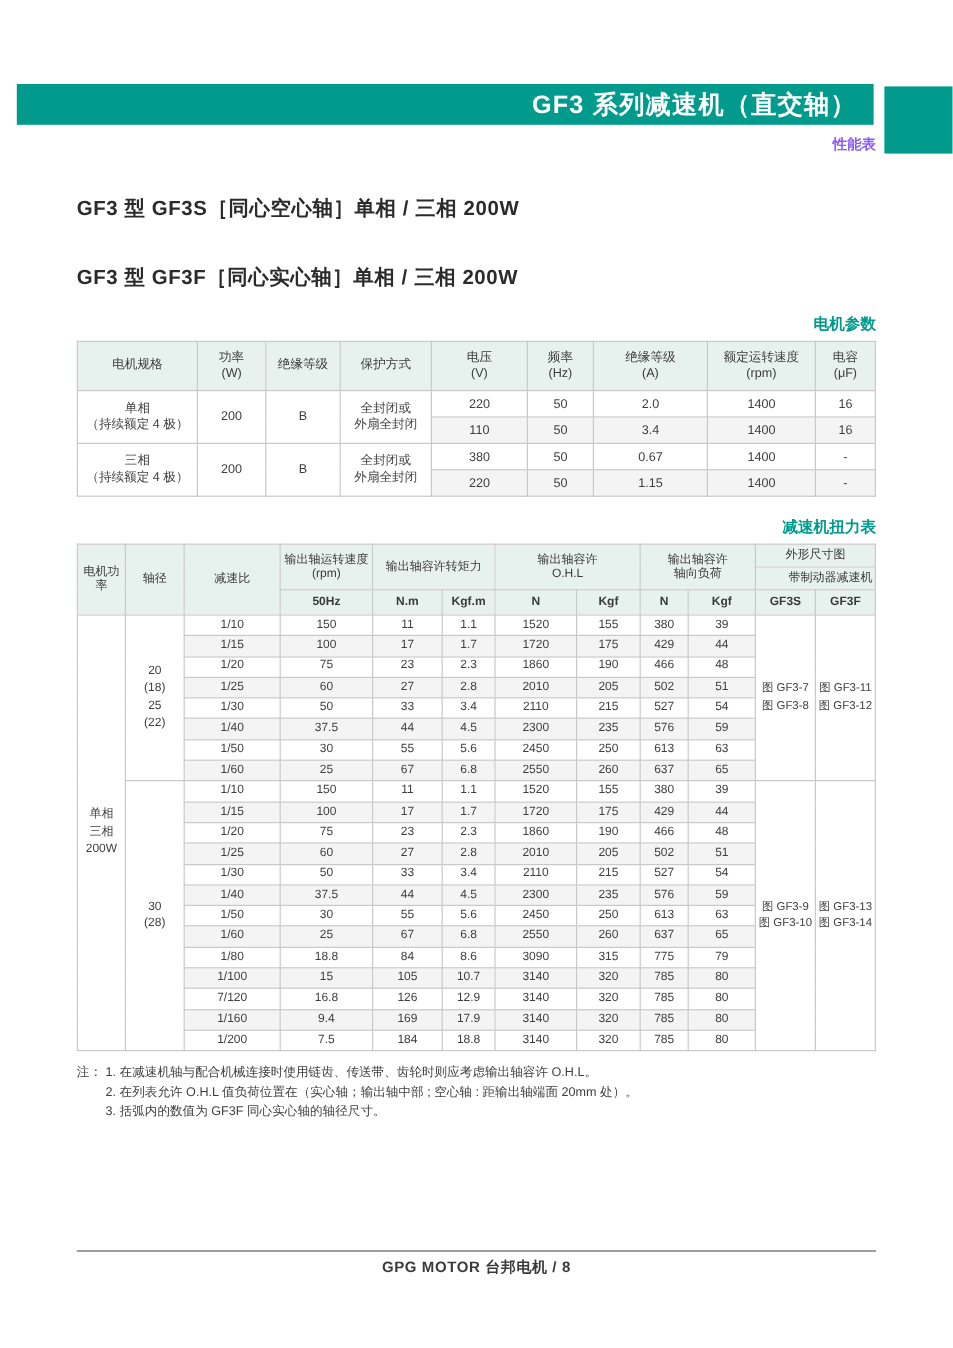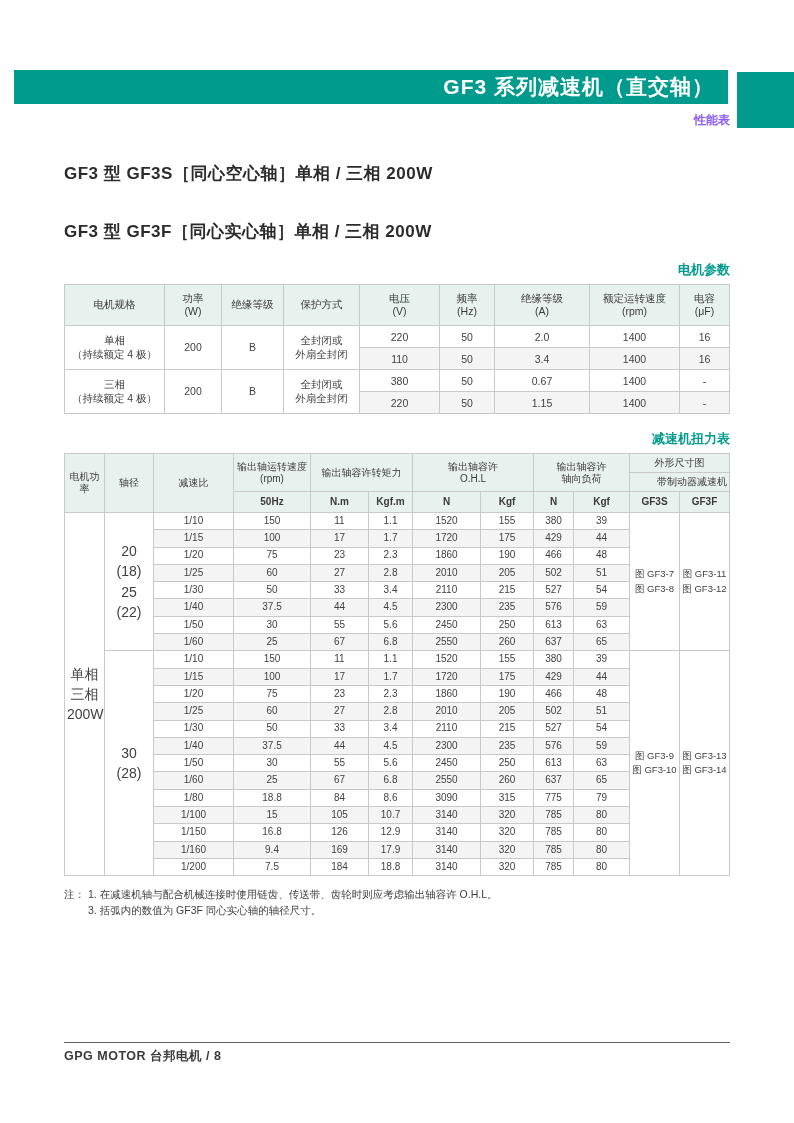--- a/index.html
+++ b/index.html
@@ -35,31 +35,31 @@
   .motor-table thead th{height:40px;font-size:10.5px;line-height:1.25;white-space:pre-line;}
   .motor-table tbody td{height:21px;font-size:10.5px;}
   .motor-table td.merge{line-height:1.3;}
 
   
   .torque-table thead th{font-size:10px;line-height:1.2;}
   .torque-table tr.h1 th{height:18px;}
   .torque-table tr.h2 th{height:18px;text-align:right;}
   .torque-table tr.h3 th{height:20px;font-weight:bold;}
   .torque-table tbody td{height:16.3px;font-size:10px;line-height:1.05;}
-  .torque-table td.merge{font-size:14px;line-height:1.45;}
+  .torque-table td.merge{font-size:10px;line-height:1.45;}
   .torque-table td.fig{font-size:9.5px;line-height:1.5;color:#3f3f3f;}
 
   
   .notes{margin:10px 64px 0 64px;display:flex;font-size:10.5px;color:#3f3f3f;line-height:16px;}
   .notes-label{flex:0 0 24px;}
   .note-item{white-space:nowrap;}
 
   
   .footer{position:absolute;left:64px;right:64px;top:1042px;border-top:1px solid #5f5f5f;}
-  .footer-text{text-align:left;padding-top:5px;font-size:12.5px;font-weight:bold;color:#3a3a3a;letter-spacing:0.5px;}
+  .footer-text{text-align:center;padding-top:5px;font-size:12.5px;font-weight:bold;color:#3a3a3a;letter-spacing:0.5px;}
 </style>
 </head>
 <body>
 
 <div class="page">
 
   <div class="banner-wrap">
     <div class="banner">
       <span class="banner-title">GF3 系列减速机（直交轴）</span>
     </div>
@@ -387,21 +387,21 @@
           <td>1/100</td>
           <td>15</td>
           <td>105</td>
           <td>10.7</td>
           <td>3140</td>
           <td>320</td>
           <td>785</td>
           <td>80</td>
         </tr>
         <tr>
-          <td>1/150</td>
+          <td>7/120</td>
           <td>16.8</td>
           <td>126</td>
           <td>12.9</td>
           <td>3140</td>
           <td>320</td>
           <td>785</td>
           <td>80</td>
         </tr>
         <tr class="alt">
           <td>1/160</td>
@@ -423,20 +423,21 @@
           <td>785</td>
           <td>80</td>
         </tr>
       </tbody>
   </table>
 
   <div class="notes">
     <div class="notes-label">注：</div>
     <div>
       <div class="note-item">1. 在减速机轴与配合机械连接时使用链齿、传送带、齿轮时则应考虑输出轴容许 O.H.L。</div>
+      <div class="note-item">2. 在列表允许 O.H.L 值负荷位置在（实心轴；输出轴中部 ; 空心轴 : 距输出轴端面 20mm 处）。</div>
       <div class="note-item">3. 括弧内的数值为 GF3F 同心实心轴的轴径尺寸。</div>
     </div>
   </div>
 
   <div class="footer">
     <div class="footer-text">GPG MOTOR 台邦电机  /  8</div>
   </div>
 
 </div>
 

